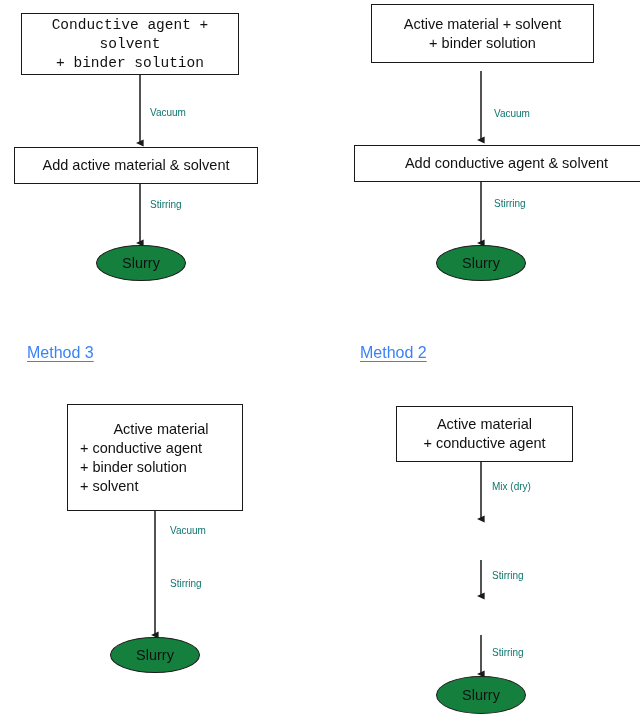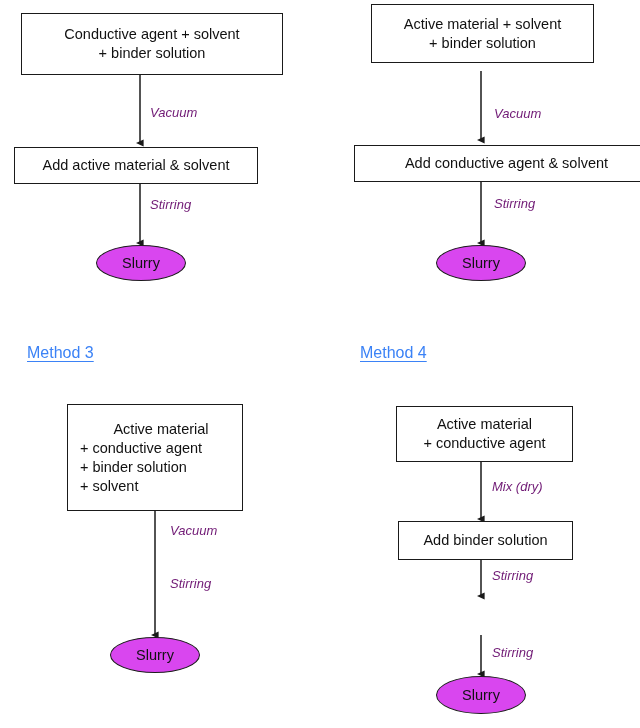--- a/index.html
+++ b/index.html
@@ -43,34 +43,33 @@
   }
   .node-box .line-centered {
     width: 100%;
     text-align: center;
   }
   .node-ellipse {
     position: absolute;
     box-sizing: border-box;
     border: 1.6px solid #1a1a1a;
     border-radius: 50%;
-    background: #d946ef;
+    background: #15803d;
     display: flex;
     align-items: center;
     justify-content: center;
     font-size: 14.5px;
     color: #111111;
   }
   .edge-label {
     position: absolute;
-    font-size: 13px;
+    font-size: 10px;
     line-height: 16px;
     white-space: nowrap;
-    color: #701a75;
-    font-style: italic;
+    color: #0f766e;
   }
   .section-heading {
     position: absolute;
     font-size: 16px;
     font-weight: normal;
     text-decoration: underline;
     text-underline-offset: 3px;
     white-space: nowrap;
     color: #3b82f6;
     margin: 0;
@@ -101,21 +100,21 @@
     <line x1="481" y1="71" x2="481" y2="140" stroke="#1a1a1a" stroke-width="1.5" marker-end="url(#arrowhead)"></line>
     <line x1="481" y1="182" x2="481" y2="243" stroke="#1a1a1a" stroke-width="1.5" marker-end="url(#arrowhead)"></line>
 
     <line x1="155" y1="511" x2="155" y2="635" stroke="#1a1a1a" stroke-width="1.5" marker-end="url(#arrowhead)"></line>
 
     <line x1="481" y1="462" x2="481" y2="519" stroke="#1a1a1a" stroke-width="1.5" marker-end="url(#arrowhead)"></line>
     <line x1="481" y1="560" x2="481" y2="596" stroke="#1a1a1a" stroke-width="1.5" marker-end="url(#arrowhead)"></line>
     <line x1="481" y1="635" x2="481" y2="674" stroke="#1a1a1a" stroke-width="1.5" marker-end="url(#arrowhead)"></line>
   </svg>
 
-  <div class="node-box" style="left:21px; top:13px; width:262px; height:62px;">
+  <div class="node-box" style="left:21px; top:13px; width:218px; height:62px;font-family:Liberation Mono, monospace;">
     <span class="line-centered">Conductive agent + solvent</span>
     <span class="line-centered">+ binder solution</span>
   </div>
 
   <div class="edge-label" style="left:150px; top:105px;">Vacuum</div>
 
   <div class="node-box" style="left:14px; top:147px; width:244px; height:37px;">
     <span class="line-centered">Add active material &amp; solvent</span>
   </div>
 
@@ -152,32 +151,29 @@
   </div>
 
   <div class="edge-label" style="left:170px; top:523px;">Vacuum</div>
 
   <div class="edge-label" style="left:170px; top:576px;">Stirring</div>
 
   <div class="node-ellipse" style="left:110px; top:637px; width:90px; height:36px;">
     <span>Slurry</span>
   </div>
 
-  <h2 class="section-heading" style="left:360px; top:344px;">Method 4</h2>
+  <h2 class="section-heading" style="left:360px; top:344px;">Method 2</h2>
 
   <div class="node-box" style="left:396px; top:406px; width:177px; height:56px;">
     <span class="line-centered">Active material</span>
     <span class="line-centered">+ conductive agent</span>
   </div>
 
   <div class="edge-label" style="left:492px; top:479px;">Mix (dry)</div>
 
-  <div class="node-box" style="left:398px; top:521px; width:175px; height:39px;">
-    <span class="line-centered">Add binder solution</span>
-  </div>
 
   <div class="edge-label" style="left:492px; top:568px;">Stirring</div>
 
 
   <div class="edge-label" style="left:492px; top:645px;">Stirring</div>
 
   <div class="node-ellipse" style="left:436px; top:676px; width:90px; height:38px;">
     <span>Slurry</span>
   </div>
 

